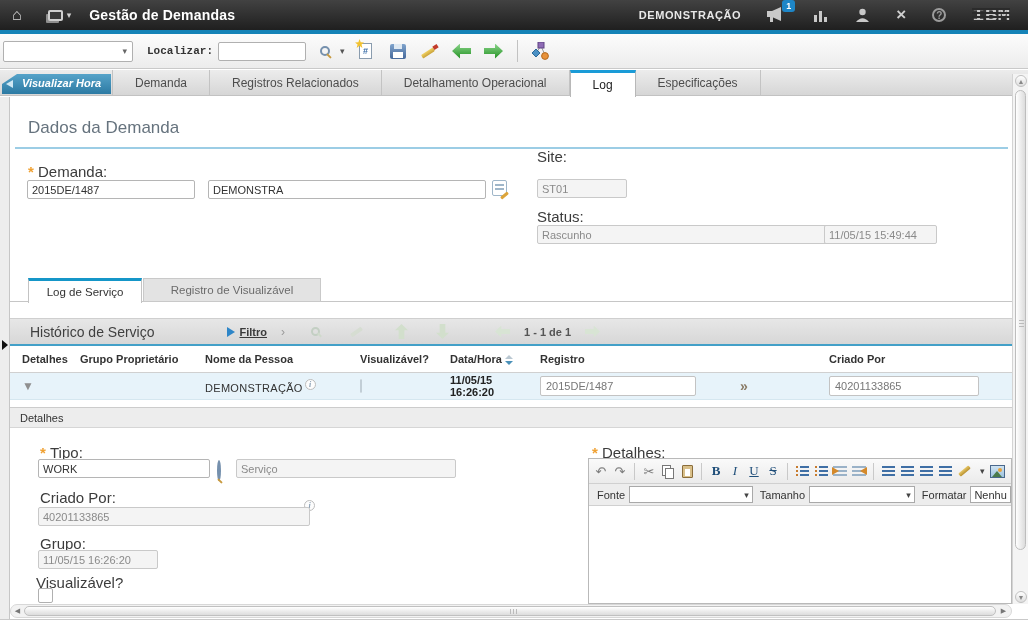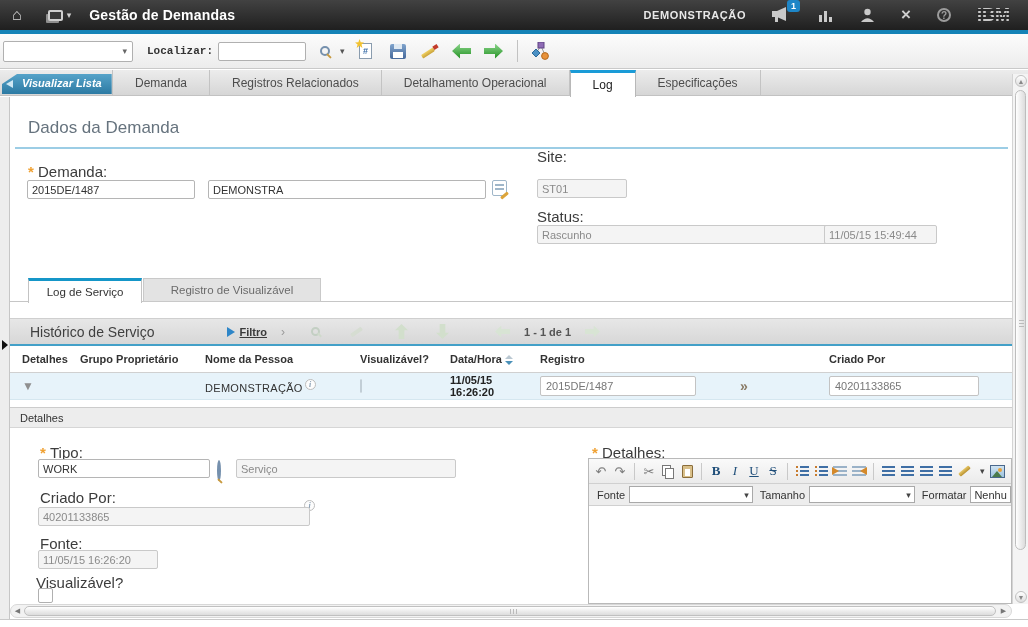--- a/index.html
+++ b/index.html
@@ -17,22 +17,22 @@
   .caret { font-size:9px; color:#cfcfcf; margin-left:4px; }
   .apptitle { font-size:14px; font-weight:bold; margin-left:18px; letter-spacing:.2px; }
   .tb-right { margin-left:auto; display:flex; align-items:center; gap:26px; padding-right:18px; }
   .userlabel { font-size:11px; font-weight:bold; letter-spacing:.6px; color:#e8e8e8; }
   .ann { position:relative; width:20px; height:16px; }
   .badge { position:absolute; right:-8px; top:-7px; background:#1e86c7; color:#fff; font-size:9px;
     font-weight:bold; padding:1px 4px; border-radius:3px; }
   .xicon { font-size:17px; font-weight:bold; color:#cfcfcf; line-height:14px; }
   .helpicon { width:14px; height:14px; border:2px solid #9c9c9c; border-radius:50%; color:#9c9c9c;
     font-size:10px; font-weight:bold; display:flex; align-items:center; justify-content:center; }
-  .ibm { position:relative; font-family:Liberation Sans, sans-serif; font-weight:bold; font-style:normal;
-    font-size:18px; letter-spacing:0; color:#c9c9c9; }
+  .ibm { position:relative; font-family:Liberation Mono, monospace; font-weight:bold; font-style:normal;
+    font-size:21px; letter-spacing:0; color:#c9c9c9; }
   .ibm::after { content:""; position:absolute; inset:2px 0 3px 0;
     background:repeating-linear-gradient(to bottom, transparent 0 2px, #2b2b2b 2px 4px); }
 
   
   .accent { position:absolute; left:0; top:30px; width:1028px; height:4px; background:#1583b7; }
   .toolbar { position:absolute; left:0; top:34px; width:1028px; height:35px;
     background:linear-gradient(#fcfcfc,#ececec); border-bottom:1px solid #c9c9c9;
     display:flex; align-items:center; }
   .combo { width:130px; height:21px; background:#fff; border:1px solid #b0b0b0; border-radius:2px;
     margin-left:3px; display:flex; align-items:center; justify-content:flex-end; padding-right:5px; }
@@ -306,21 +306,21 @@
       </div>
     <div class="tab active">
         <span>Log</span>
       </div>
     <div class="tab">
         <span>Especificações</span>
       </div>
   </div>
   <div class="viz">
     <span class="notch"></span>
-    <span>Visualizar Lista</span>
+    <span>Visualizar Hora</span>
   </div>
 
   <div class="leftstrip">
       <div class="splitter"></div>
     </div>
 
   <div class="sectitle">Dados da Demanda</div>
   <div class="secline"></div>
 
   <span class="flabel req" style="left:28px;top:163px;">Demanda:</span>
@@ -384,21 +384,21 @@
       <span>Detalhes</span>
     </div>
   </div>
   <span class="flabel req" style="left:40px;top:444px;">Tipo:</span>
   <input class="tinput" style="left: 38px; top: 459px; width: 172px;" value="WORK">
   <span class="lensbtn" style="left:217px;top:462px;"><span class="lens"></span></span>
   <input class="tinput ro" style="left: 236px; top: 459px; width: 220px;" readonly="" value="Serviço">
   <span class="flabel" style="left:40px;top:489px;">Criado Por:</span>
   <span class="iinfo" style="position:absolute;left:302px;top:500px;"></span>
   <input class="tinput ro" style="left: 38px; top: 507px; width: 272px;" readonly="" value="40201133865">
-  <span class="flabel" style="left:40px;top:535px;">Fonte:</span>
+  <span class="flabel" style="left:40px;top:535px;">Grupo:</span>
   <input class="tinput ro" style="left: 38px; top: 550px; width: 120px;" readonly="" value="11/05/15 16:26:20">
   <span class="flabel" style="left:36px;top:574px;">Visualizável?</span>
   <span class="cb enabled" style="position:absolute;left:38px;top:588px;"></span>
 
   <span class="flabel req" style="left:592px;top:444px;">Detalhes:</span>
   <div class="editor">
     <div class="erow1">
       <span class="ebtn eglyph">↶</span>
       <span class="ebtn eglyph">↷</span>
       <span class="ediv"></span>

